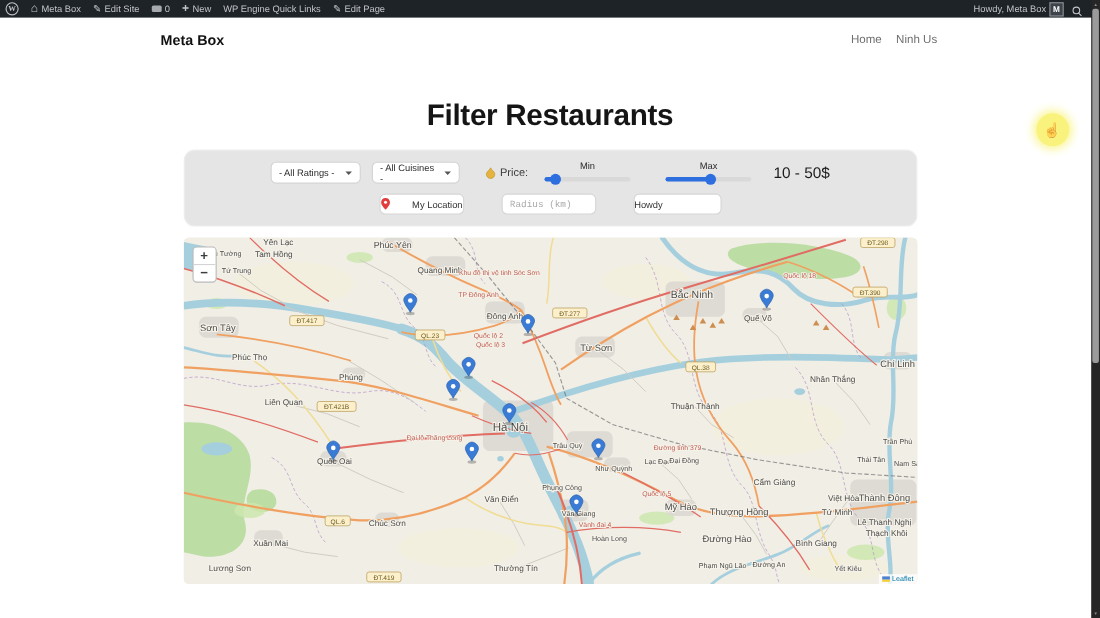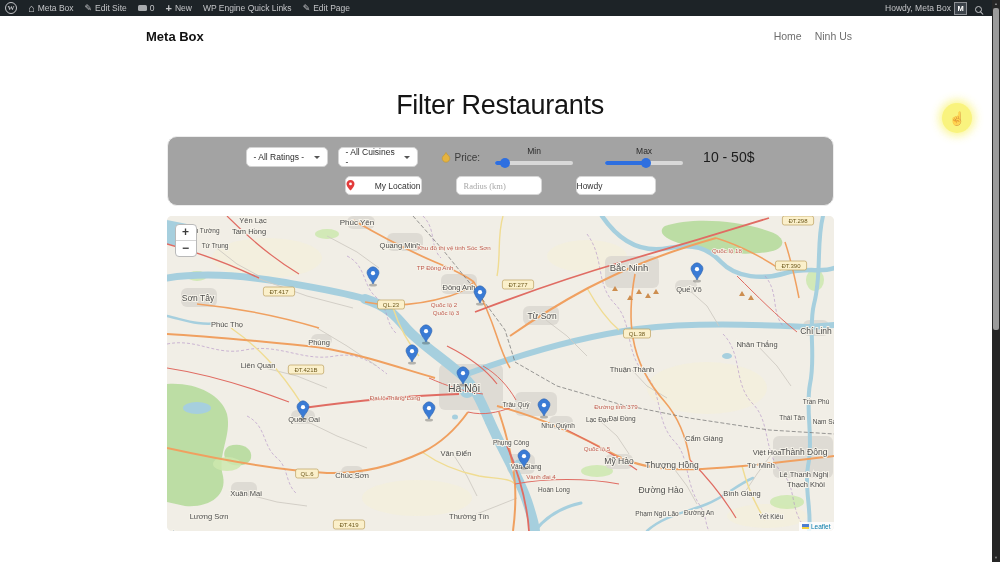--- a/index.html
+++ b/index.html
@@ -35,24 +35,24 @@
 
   
   .siteheader{padding:16px 0 0 0}
   .siteheader-inner{height:40px;display:flex;align-items:center;justify-content:space-between;
             margin:0 148px 0 146px}
   .site-title{font-size:13px;font-weight:bold;color:#111}
   .nav{display:flex;gap:13px}
   .nav a{font-size:10.5px;color:#6e6e6e;text-decoration:none;cursor:pointer}
 
   
-  .page-title{margin-top:34px;text-align:center;font-size:27px;font-weight:400;color:#151515;letter-spacing:-.3px}
-
-  
-  .card{width:667px;margin:15px auto 0;background:#a3a3a3;border:1px solid #ededed;border-radius:10px;
+  .page-title{margin-top:34px;text-align:center;font-size:27px;font-weight:700;color:#151515;letter-spacing:-.3px}
+
+  
+  .card{width:667px;margin:15px auto 0;background:#e5e5e5;border:1px solid #ededed;border-radius:10px;
         padding:9px 0 10px;box-sizing:border-box}
   .frow{display:flex;justify-content:center;align-items:center}
   .frow1{gap:0}
   .sel{background:#fff;border:1px solid #d3d3d3;border-radius:5px;height:20px;display:flex;
        align-items:center;justify-content:space-between;padding:0 7px;font-size:8.5px;color:#2c2c2c;cursor:pointer}
   .sel .caret{width:0;height:0;border-left:3px solid transparent;border-right:3px solid transparent;
        border-top:3.5px solid #555;margin-left:7px}
   .sel-ratings{width:82px;box-sizing:border-box}
   .sel-cuisines{width:80px;box-sizing:border-box;margin-left:10px}
   .price-group{display:flex;align-items:center;margin-left:23px;gap:4px;font-size:10px;color:#3a3a3a}
@@ -61,21 +61,21 @@
   .slider-label{font-size:8.5px;color:#2b2b2b;margin-bottom:2px}
   .slider{width:78px;height:10px;position:relative;cursor:pointer}
   .slider .track{position:absolute;left:0;right:0;top:3px;height:4px;background:#d9d9d9;border-radius:2px}
   .slider .fill{position:absolute;left:0;top:3px;height:4px;background:#2e6fe0;border-radius:2px}
   .slider .thumb{position:absolute;top:0;width:10px;height:10px;border-radius:50%;background:#2e6fe0}
   .price-value{margin-left:19px;font-size:14px;color:#1c1c1c}
   .frow2{margin-top:8px;gap:34px}
   .btn,.txt-input{background:#fff;border:1px solid #d6d6d6;border-radius:5px;height:19px;font-size:8.5px;
        color:#333;display:flex;align-items:center;justify-content:space-between;box-sizing:border-box;cursor:pointer}
   .btn-location{width:77px;gap:4px}
-  .txt-input{width:86px;padding:0 7px;font-family:Liberation Serif, serif}
+  .txt-input{width:86px;padding:0 7px;font-family:Liberation Mono, monospace}
   .txt-input::placeholder{color:#a8a8a8}
   .btn-search{width:80px}
 
   
   .map-wrap{width:667px;height:315px;margin:10px auto 0;position:relative;background:#f1eee6;
             border-radius:5px;overflow:hidden;cursor:grab}
   .map-wrap svg{position:absolute;left:0;top:0}
   .zoomctl{position:absolute;left:8px;top:8px;width:20px;background:#fff;border:1.5px solid #b9b9b9;
            border-radius:4px;overflow:hidden;z-index:5}
   .zoombtn{height:15px;text-align:center;font-size:12px;font-weight:bold;color:#3c3c3c;line-height:15px;cursor:pointer}

